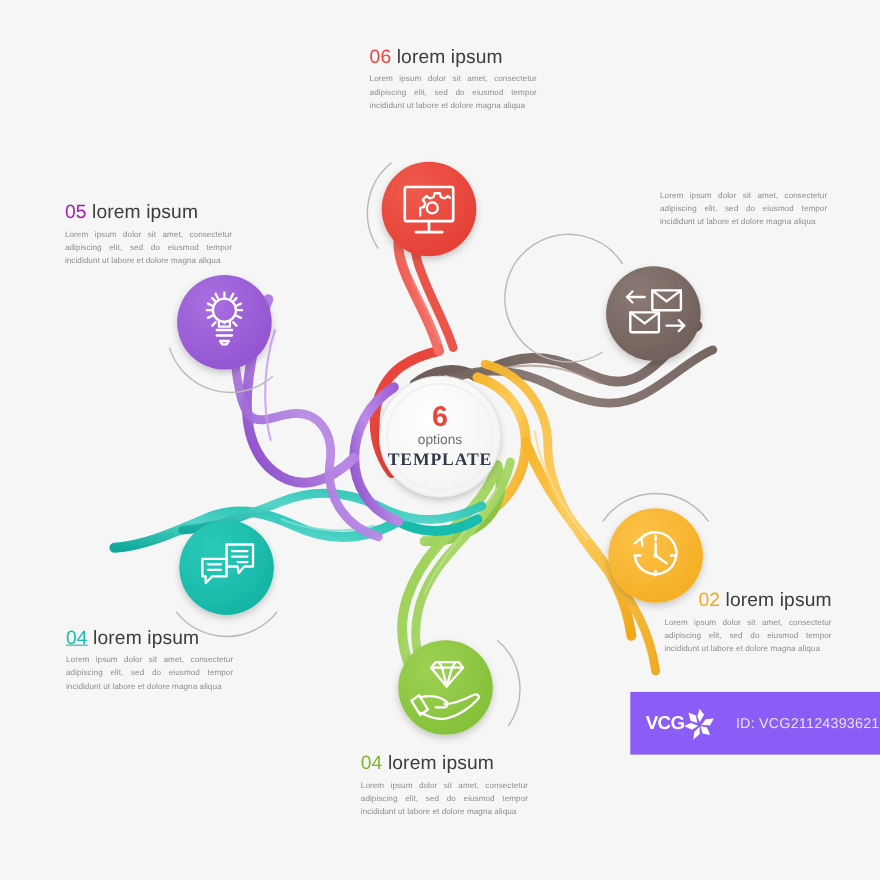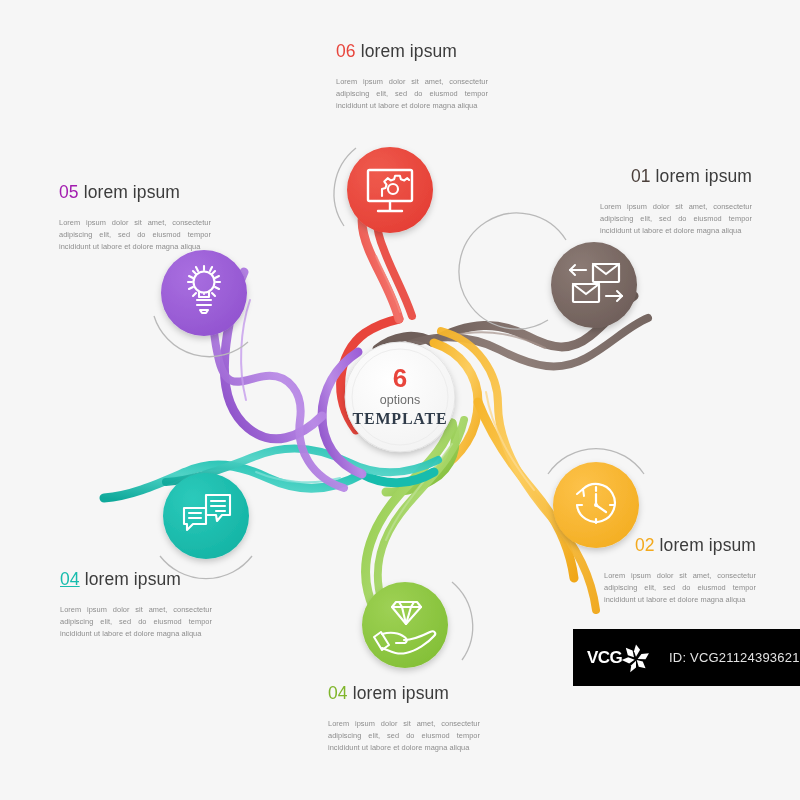--- a/index.html
+++ b/index.html
@@ -41,37 +41,37 @@
     letter-spacing: 0.1px;
     line-height: 1.1;
     white-space: nowrap;
   }
   .label-block.align-right .label-title { direction: ltr; }
   .label-num {
     font-weight: 400;
     text-align: center;
   }
   .label-body {
-    margin-top: 15px;
+    margin-top: 5px;
     font-size: 7.4px;
     line-height: 1.62;
     color: #8d8d8d;
     text-align: justify;
     letter-spacing: 0.05px;
   }
   .label-block.align-right .label-body { text-align: justify; }
 
   
   #watermark {
     position: absolute;
     left: 573px;
     top: 629px;
     width: 227px;
     height: 57px;
-    background: #000000;
+    background: #8b5cf6;
     display: flex;
     align-items: center;
     overflow: hidden;
   }
   #wm-logo {
     width: 30px;
     margin-left: 14px;
     font-size: 17px;
     font-weight: bold;
     color: #ffffff;
@@ -332,24 +332,20 @@
 
   <div class="label-block align-left" style="left:336px;top:42px;">
     <div class="label-title">
       <span class="label-num" style="color:#e8453c;">06</span>
       <span>lorem ipsum</span>
     </div>
     <div class="label-body">Lorem ipsum dolor sit amet, consectetur adipiscing elit, sed do eiusmod tempor incididunt ut labore et dolore magna aliqua</div>
   </div>
 
   <div class="label-block align-right" style="left:600px;top:167px;">
-    <div class="label-title">
-      <span class="label-num" style="color:#4b3f3a;">01</span>
-      <span>lorem ipsum</span>
-    </div>
     <div class="label-body">Lorem ipsum dolor sit amet, consectetur adipiscing elit, sed do eiusmod tempor incididunt ut labore et dolore magna aliqua</div>
   </div>
 
   <div class="label-block align-right" style="left:604px;top:536px;">
     <div class="label-title">
       <span class="label-num" style="color:#f3a91d;">02</span>
       <span>lorem ipsum</span>
     </div>
     <div class="label-body">Lorem ipsum dolor sit amet, consectetur adipiscing elit, sed do eiusmod tempor incididunt ut labore et dolore magna aliqua</div>
   </div>

